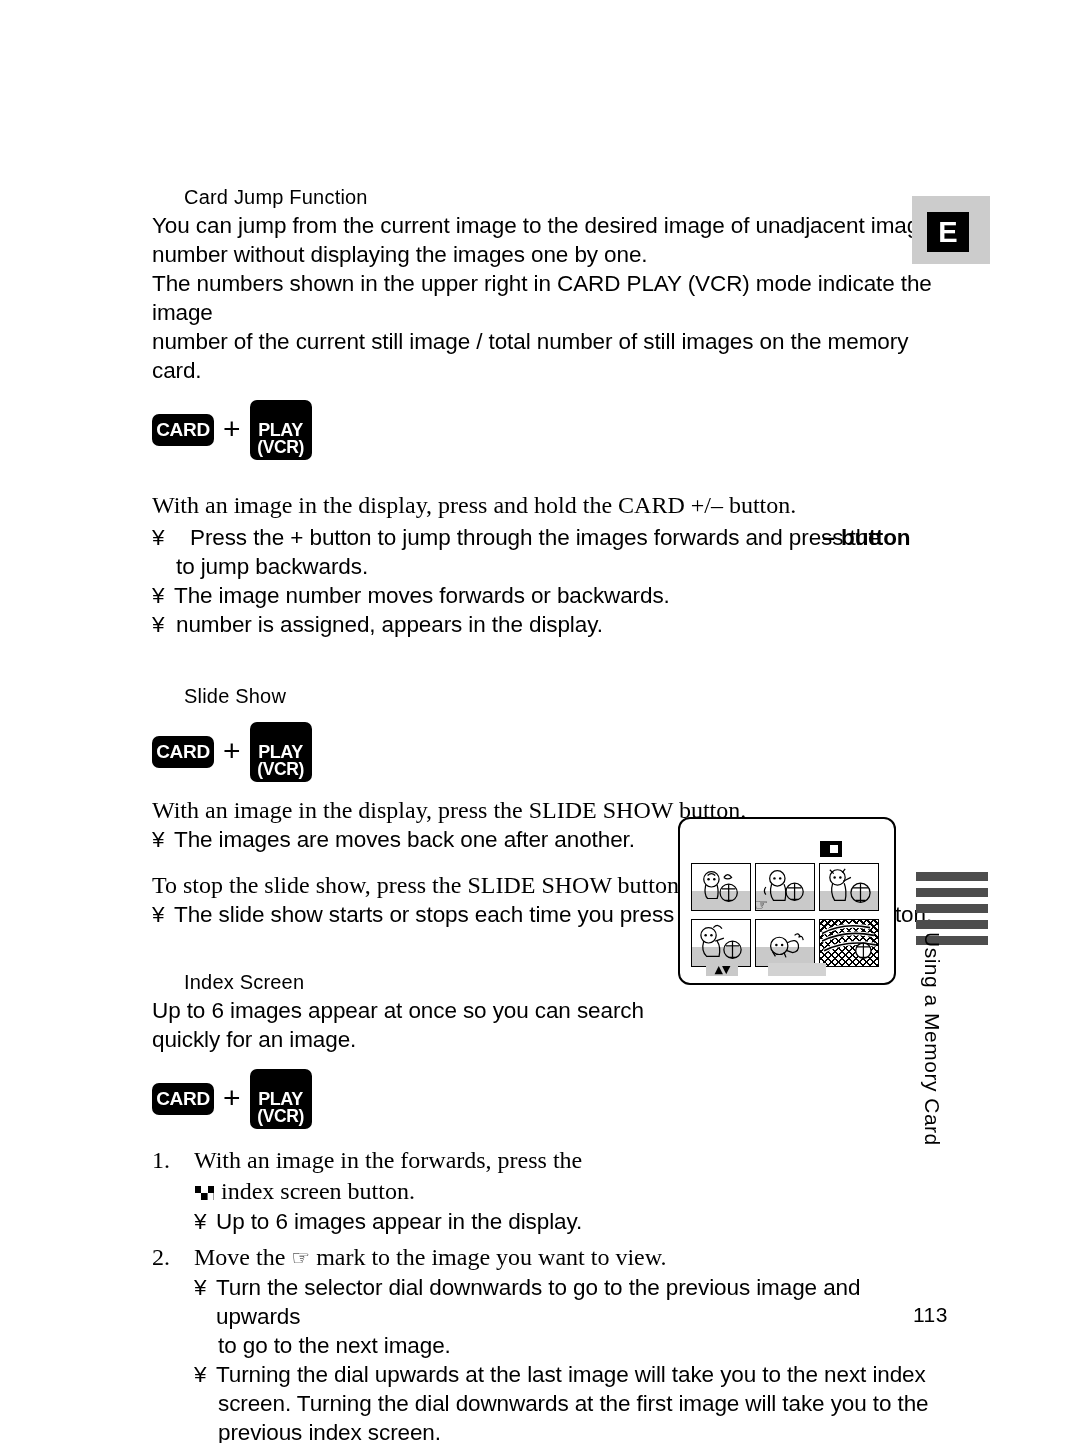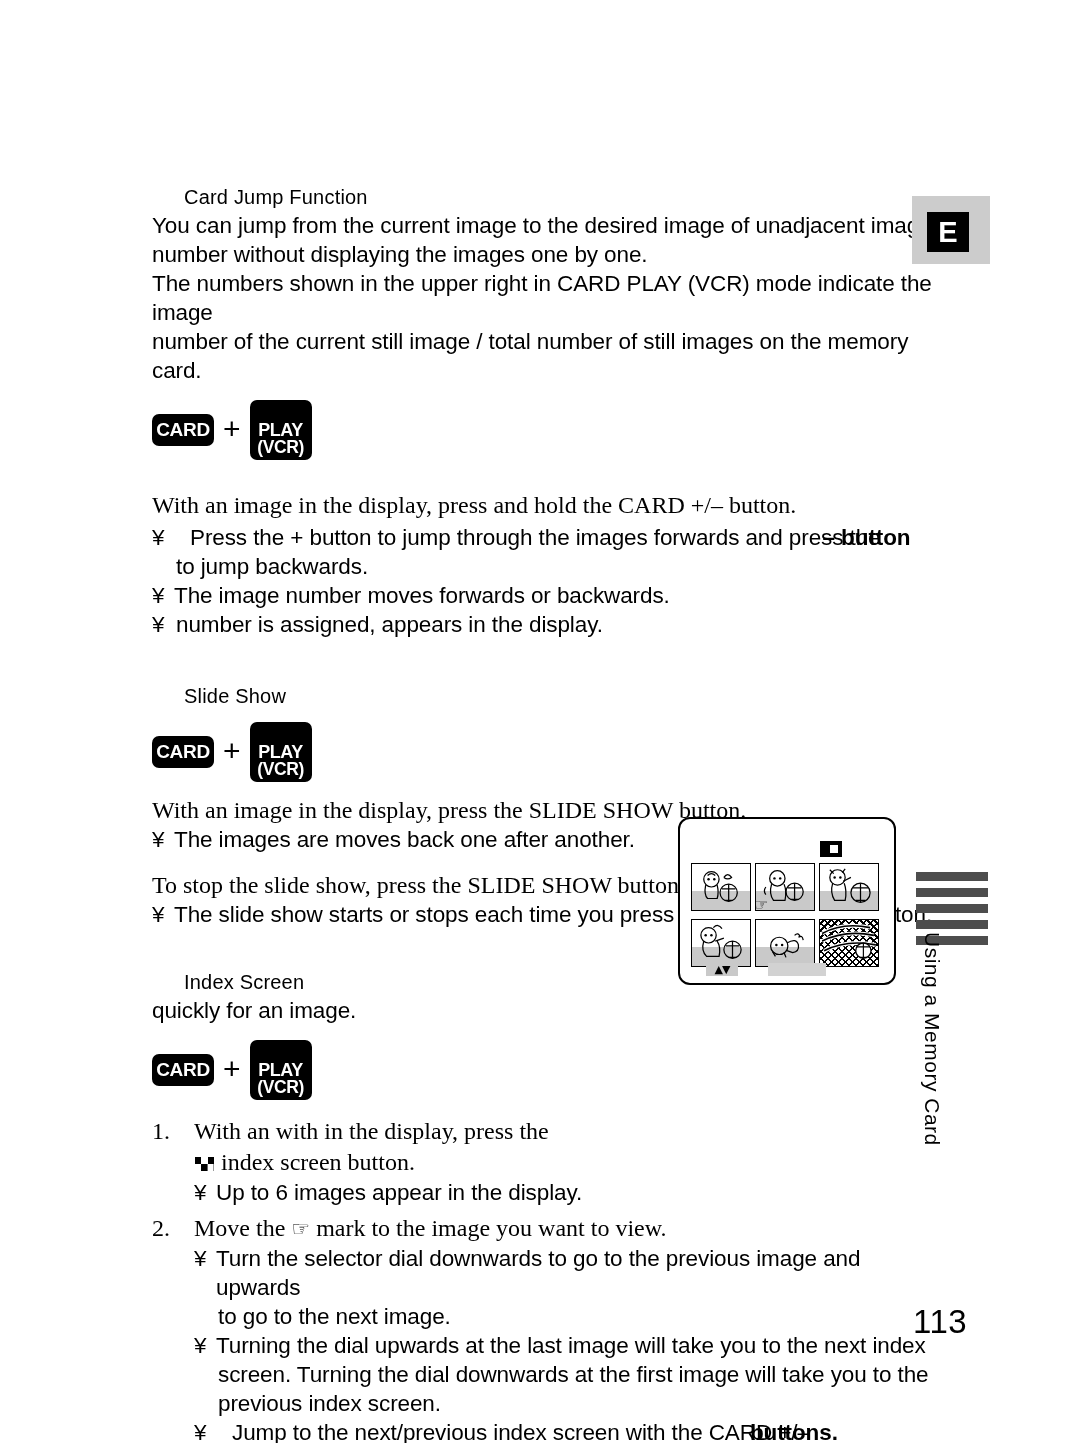--- a/index.html
+++ b/index.html
@@ -320,21 +320,21 @@
     white-space: nowrap;
     z-index: 4;
   }
 
   
   #page-number {
     position: absolute;
     left: 913px;
     top: 1303px;
     font-family: "Liberation Sans", sans-serif;
-    font-size: 33px;
+    font-size: 21px;
     letter-spacing: 0.5px;
   }
 </style>
 </head>
 <body>
 
 <div id="page">
 
   <div id="e-marker">
     <div class="e-box">E</div>
@@ -408,35 +408,36 @@
       <div class="bullet-line">
         <span class="bullet-mark">¥</span>
         <span>The slide show starts or stops each time you press the SLIDE SHOW button.</span>
       </div>
     </div>
 
     <div style="margin-top:42px;">
       <div class="section-head head-indent">Index Screen</div>
 
       <div class="body-sans" style="margin-top:2px;">
+        <div>Up to 6 images appear at once so you can search</div>
         <div>quickly for an image.</div>
       </div>
 
       <div class="badge-row" style="margin-top:15px;">
         <div class="badge badge-card">CARD</div>
         <div class="plus-sign">+</div>
         <div class="badge badge-play">
           <span class="l1">PLAY</span>
           <span class="l2">(VCR)</span>
         </div>
       </div>
 
       <div class="step" style="margin-top:16px;">
         <span class="num">1.</span>
-        <span>With an with in the display, press the</span>
+        <span>With an image in the forwards, press the</span>
         <br>
         <span class="icon-index"></span>
         <span>index screen button.</span>
       </div>
       <div class="sub-bullets">
         <div class="bullet-line">
           <span class="bullet-mark">¥</span>
           <span>Up to 6 images appear in the display.</span>
         </div>
       </div>

